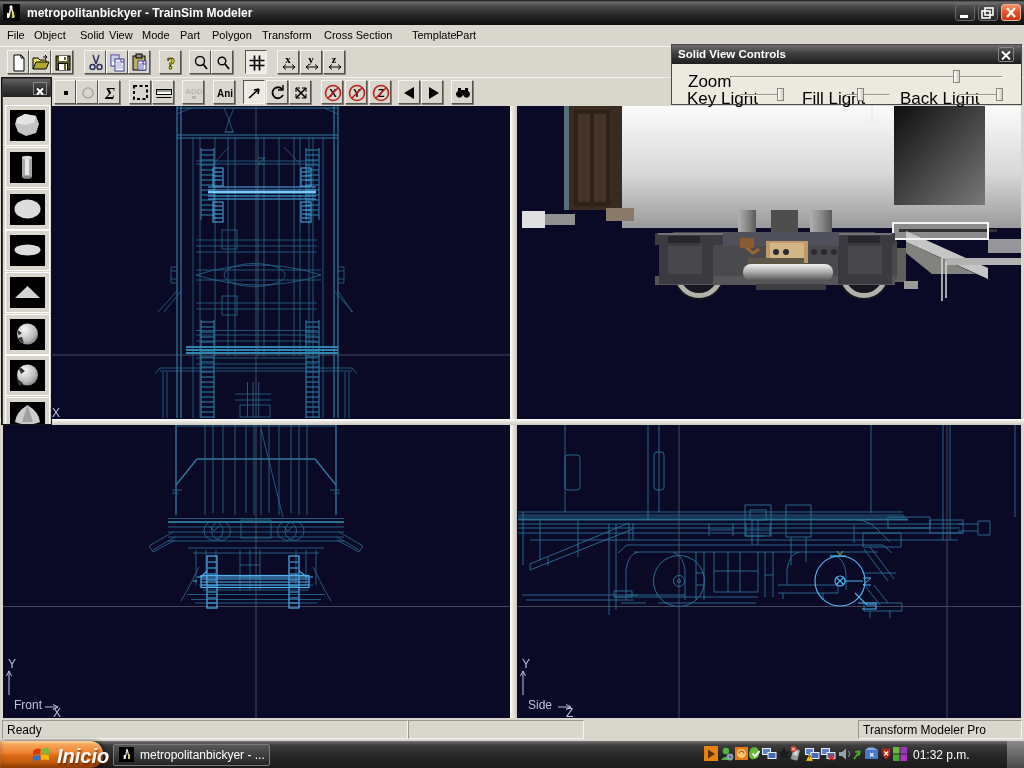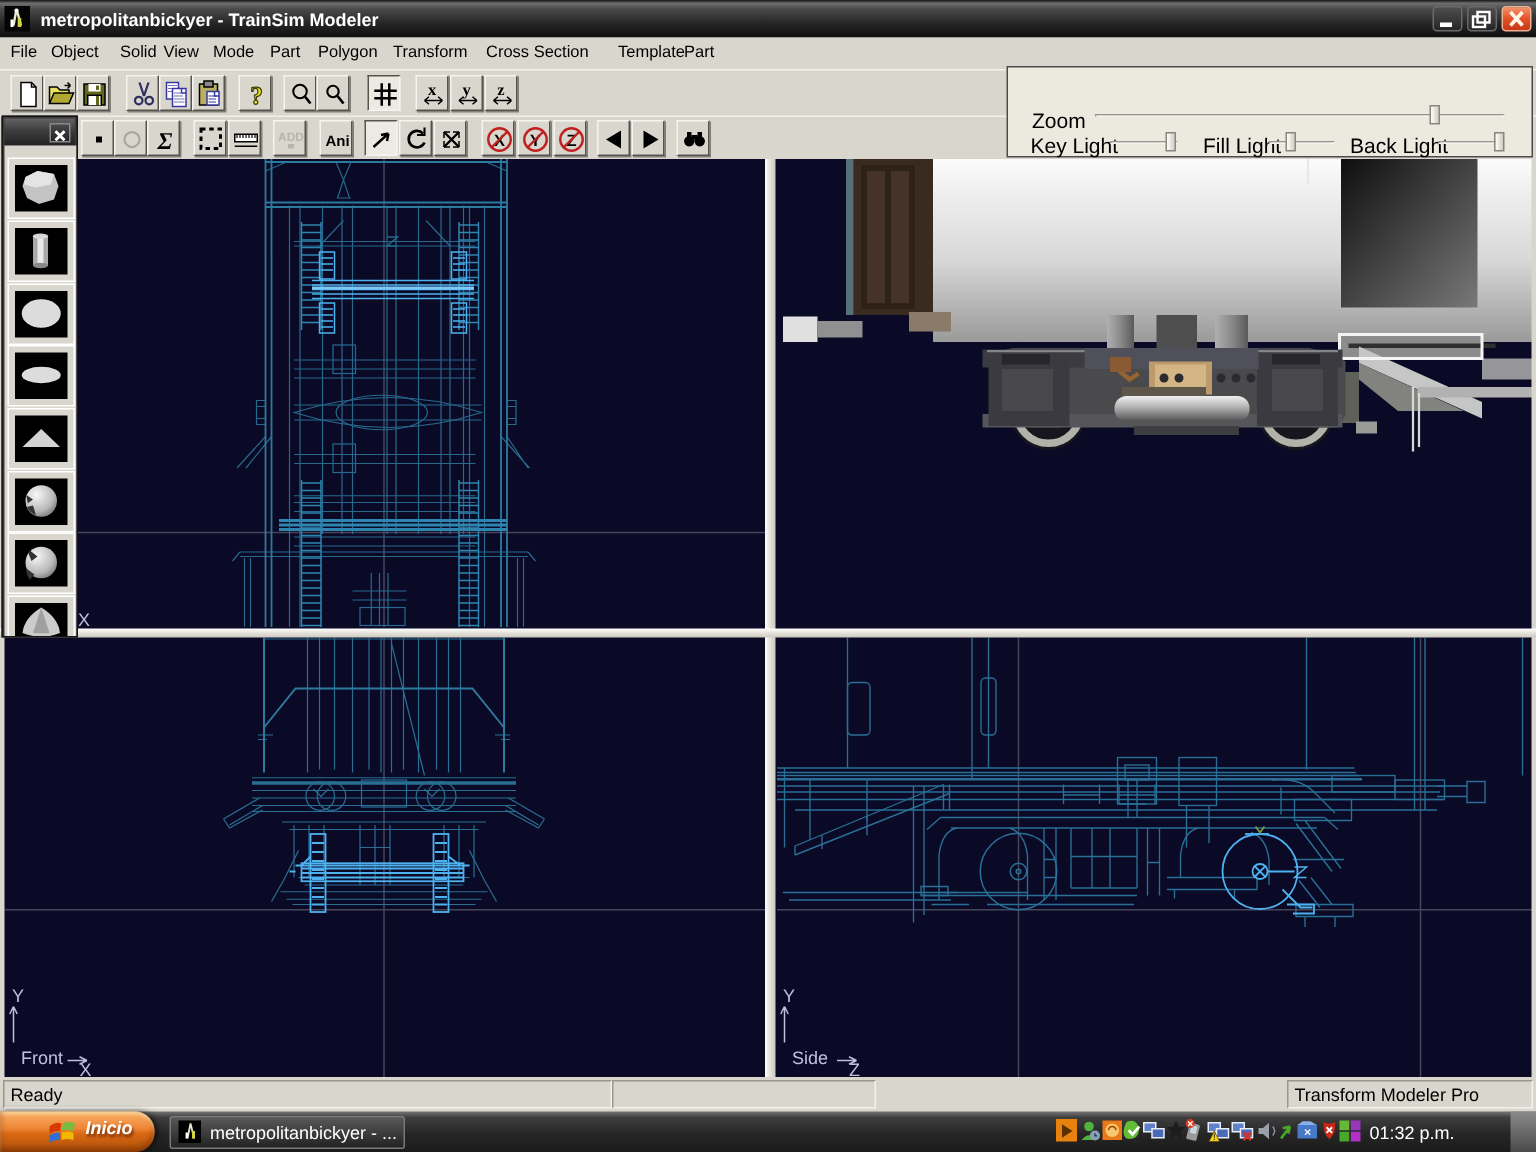--- a/index.html
+++ b/index.html
@@ -19,21 +19,21 @@
 #toolbar2{left:0;top:77px;width:1024px;height:30px;background:#d9d6cd;border-top:1px solid #f2f0ea}
 .tbtn{position:absolute;width:22px;height:24px;background:#d9d6cd;border:1px solid;border-color:#f6f4f0 #57544e #57544e #f6f4f0;box-shadow:1px 1px 0 rgba(60,58,52,.55)}
 .tbtn.pressed{border-color:#57544e #f6f4f0 #f6f4f0 #57544e;background:#eceae2;box-shadow:none}
 .tbtn svg{position:absolute;left:1px;top:2px}
 #statusbar{left:0;top:718px;width:1024px;height:23px;background:#d9d6cd;font-size:12px;color:#000}
 .sfield{position:absolute;top:2px;height:19px;border:1px solid;border-color:#9a968c #f4f2ee #f4f2ee #9a968c;padding:2px 4px;white-space:nowrap}
 #taskbar{left:0;top:741px;width:1024px;height:27px;background:linear-gradient(#757575 0%,#3e3e3e 15%,#262626 55%,#1b1b1b 100%)}
 #clock{left:913px;top:748px;color:#fff;font-size:12px}
 .slider-track{position:absolute;height:2px;border:1px solid;border-color:#9a968c #f4f2ee #f4f2ee #9a968c;background:#dcd9d0}
 .slider-thumb{position:absolute;width:7px;height:13px;background:linear-gradient(90deg,#fdfdfb,#cfccc3);border:1px solid #8a867c}
-.svc-label{position:absolute;font-size:14px;color:#000}
+.svc-label{position:absolute;font-size:17px;color:#000}
 </style>
 </head>
 <body>
 <div id="root">
   <div id="titlebar" class="abs"></div>
   <div id="appicon" class="abs"><svg width="17" height="17">
         <path d="M8 2 l-2 11 M8 2 l3 11" stroke="#e8e8d0" stroke-width="1.6" fill="none"></path>
         <path d="M10 8 v6" stroke="#cfd440" stroke-width="2.4"></path>
         <path d="M5 9 v5" stroke="#fff" stroke-width="2"></path>
         <circle cx="8" cy="3" r="1.4" fill="#fff"></circle>
@@ -501,21 +501,21 @@
   </div>
 
   <div id="taskbar" class="abs"></div>
   <div class="abs" style="left:0;top:741px;width:103px;height:27px;border-radius:0 13px 13px 0;background:linear-gradient(#f9b269 0%,#ef8536 42%,#d96914 55%,#c05a0e 85%,#a84e08 100%);box-shadow:inset 0 -3px 5px rgba(110,40,0,.55),inset 0 2px 2px rgba(255,230,180,.65),2px 0 4px rgba(0,0,0,.6)">
     <svg class="abs" style="left:32px;top:5px" width="20" height="18" viewBox="0 0 20 18">
       <path d="M1 5 Q5 2 9 4 L8 9 Q4 8 1 10 Z" fill="#d83b01" transform="skewY(-6)"></path>
       <path d="M10 4 Q14 2 18 5 L17 10 Q13 8 9 9 Z" fill="#7cbb3f" transform="skewY(-6)"></path>
       <path d="M1 11 Q5 9 8 10 L8 15 Q4 14 1 16 Z" fill="#2f6fd6" transform="skewY(-6)"></path>
       <path d="M9 10 Q13 9 17 11 L17 16 Q13 14 9 15 Z" fill="#f2b705" transform="skewY(-6)"></path>
     </svg>
-    <span class="abs" style="left:57px;top:4px;color:#fff;font-weight:bold;font-style:italic;font-size:12px;text-shadow:1px 2px 2px rgba(90,30,0,.8)">Inicio</span>
+    <span class="abs" style="left:57px;top:4px;color:#fff;font-weight:bold;font-style:italic;font-size:20px;text-shadow:1px 2px 2px rgba(90,30,0,.8)">Inicio</span>
   </div>
   <div class="abs" style="left:113px;top:744px;width:157px;height:22px;background:linear-gradient(#585858,#232323);border:1px solid #7a7a7a;border-radius:2px">
     <span class="abs" style="left:5px;top:2px;width:15px;height:15px;background:#000"></span>
     <svg class="abs" style="left:7px;top:3px" width="12" height="13">
         <path d="M6 1 l-2 10 M6 1 l2.5 10" stroke="#e8e8d0" stroke-width="1.2" fill="none"></path>
         <path d="M8 6 v5" stroke="#cfd440" stroke-width="2"></path>
         <path d="M3.5 7 v4" stroke="#fff" stroke-width="1.6"></path>
       </svg>
     <span class="abs" style="left:26px;top:3px;color:#fff;font-size:12px">metropolitanbickyer - ...</span>
   </div>
@@ -608,20 +608,26 @@
       <circle cx="24.5" cy="236" r="10.5" fill="url(#ball)"></circle>
       <path d="M15 240 a10.5 10.5 0 0 0 6 5.5 l-2 -6.5 z M14.5 232 l4.5 3 -3.5 2.5 z" fill="#333"></path>
       <circle cx="24.5" cy="277" r="10.5" fill="url(#ball)"></circle>
       <path d="M14.5 281 l5.5 4 -3 3.5 a10.5 10.5 0 0 1 -2.5 -7.5 z M17 269 l5 4 -4 3 -2 -5 z" fill="#333"></path>
       <path d="M12 324 q1 -10 12.5 -17 q11.5 7 12.5 17 q-12.5 5 -25 0 z" fill="#cccccc"></path>
       <path d="M24.5 307 l5.5 17 a25 6 0 0 1 -11 0 z" fill="#a0a0a0"></path>
     </svg>
   </div>
 
   <div class="abs" style="left:671px;top:44px;width:351px;height:61px;background:#ece9df;border:1px solid #4a4a4a">
+    <div class="abs" style="left:0;top:0;width:349px;height:19px;background:linear-gradient(#6e6e6e 0%,#3e3e3e 45%,#1e1e1e 100%)">
+      <span class="abs" style="left:6px;top:3px;color:#fff;font-weight:bold;font-size:11.5px">Solid View Controls</span>
+      <div class="abs" style="left:326px;top:2px;width:16px;height:15px;background:linear-gradient(#555,#222);border:1px solid #888;border-radius:2px"><svg width="14" height="13">
+            <path d="M3 2.5 l8 8 m0 -8 l-8 8" stroke="#fff" stroke-width="1.8"></path>
+          </svg></div>
+    </div>
     <span class="svc-label" style="left:16px;top:27px">Zoom</span>
     <div class="slider-track" style="left:58px;top:31px;width:273px"></div>
     <div class="slider-thumb" style="left:281px;top:25px"></div>
     <span class="svc-label" style="left:15px;top:44px">Key Light</span>
     <div class="slider-track" style="left:68px;top:49px;width:45px"></div>
     <div class="slider-thumb" style="left:105px;top:43px"></div>
     <span class="svc-label" style="left:130px;top:44px">Fill Light</span>
     <div class="slider-track" style="left:174px;top:49px;width:44px"></div>
     <div class="slider-thumb" style="left:185px;top:43px"></div>
     <span class="svc-label" style="left:228px;top:44px">Back Light</span>

